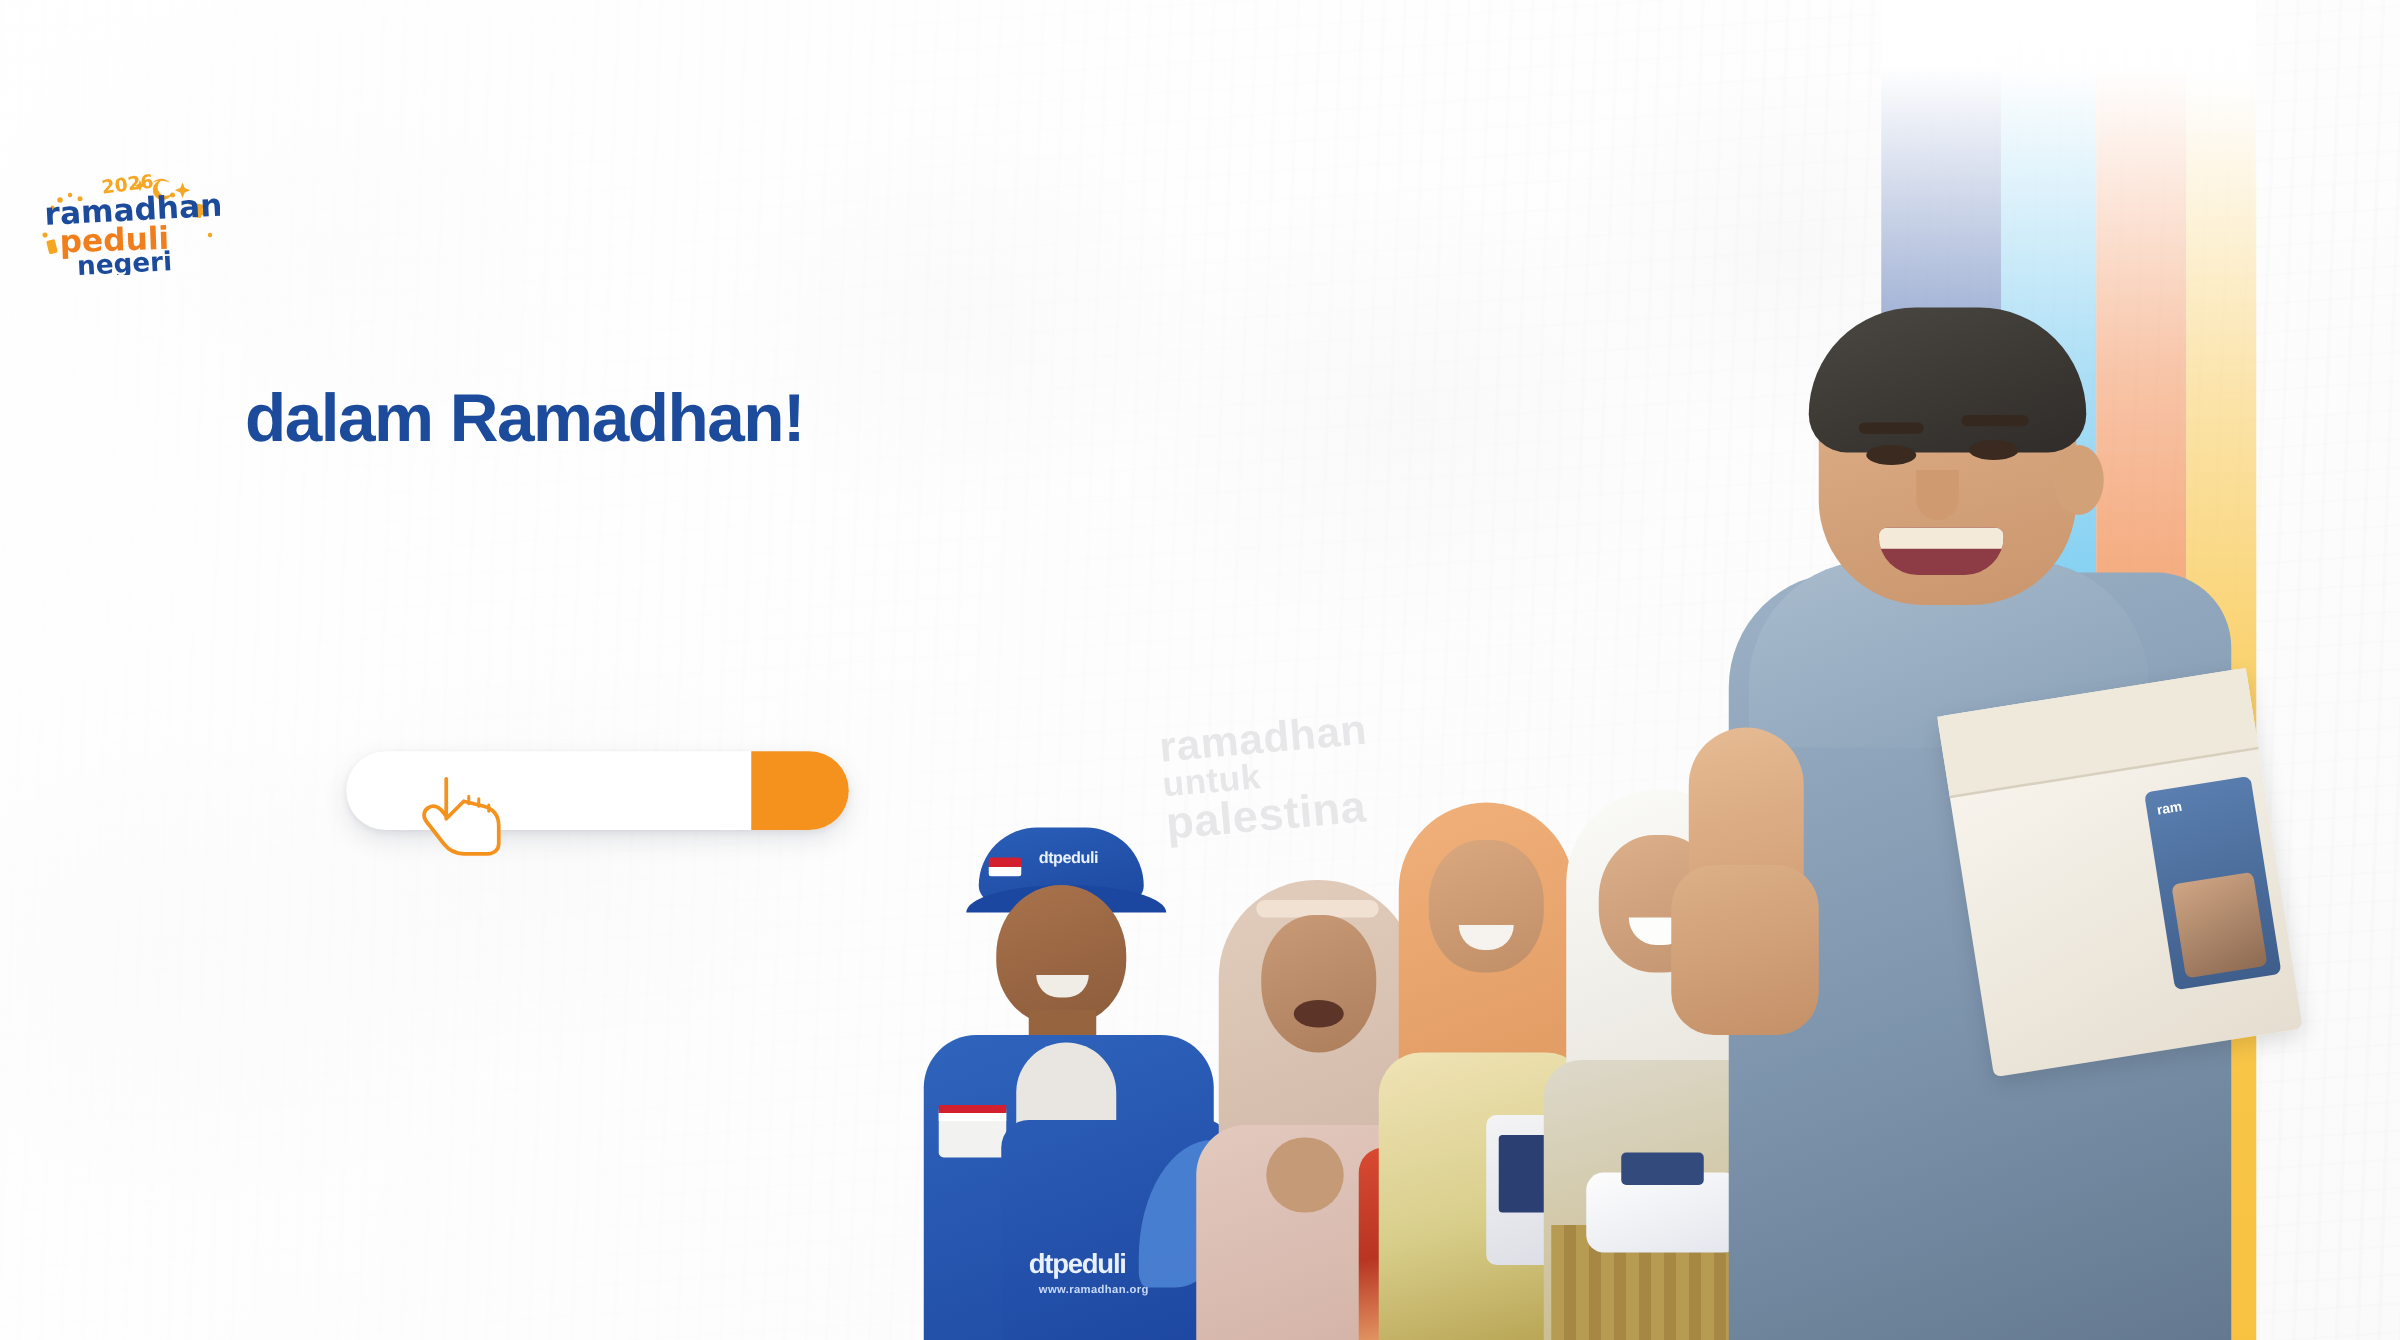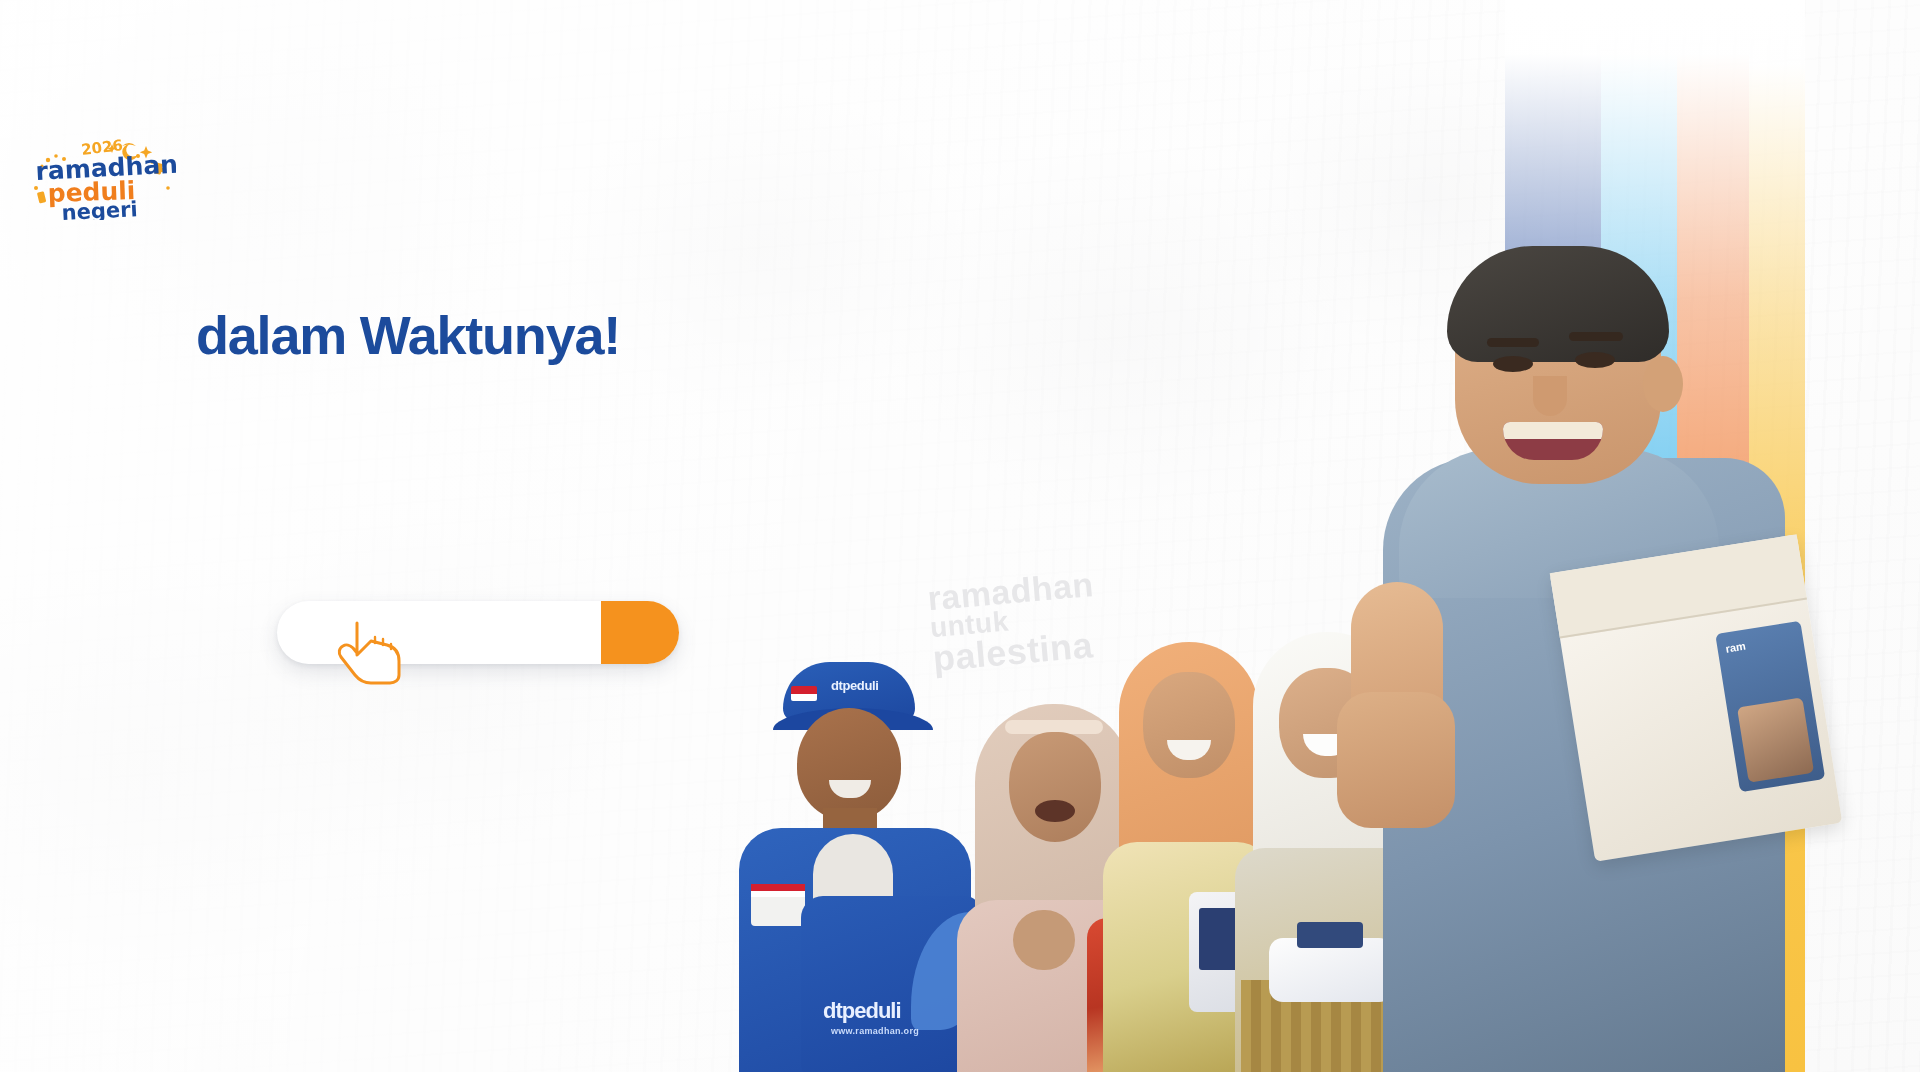--- a/index.html
+++ b/index.html
@@ -238,21 +238,21 @@
         <rect x="12" y="62" width="7" height="11" rx="1.4" transform="rotate(-14 15 67)"></rect>
       </g>
       <text x="56" y="25" font-family="DejaVu Sans, sans-serif" font-size="15" font-weight="700" fill="#f5a623" transform="rotate(-7 56 25)">2026</text>
       <text x="10" y="50" font-family="DejaVu Sans, sans-serif" font-size="25" font-weight="700" fill="#1c4b9c" transform="rotate(-3 10 50)">ramadhan</text>
       <text x="22" y="72" font-family="DejaVu Sans, sans-serif" font-size="25" font-weight="700" fill="#f07e1d" transform="rotate(-2 22 72)">peduli</text>
       <text x="36" y="90" font-family="DejaVu Sans, sans-serif" font-size="21" font-weight="700" fill="#1c4b9c" transform="rotate(-3 36 90)">negeri</text>
     </svg>
   </div>
 
   <div class="headline">
-    <div class="l3">dalam Waktunya!</div>
+    <div class="l3">dalam Ramadhan!</div>
   </div>
 
   <div class="cta">
     <input class="cta-input" type="text" value="" placeholder="" style="">
     <button class="cta-btn"></button>
     <svg class="cursor-icon" viewBox="0 0 96 82" xmlns="http://www.w3.org/2000/svg" style="left:54px;top:2px;">
       <g stroke="#ffffff" stroke-width="5" stroke-linecap="round">
         <line x1="23" y1="8" x2="23" y2="0"></line>
         <line x1="8" y1="15" x2="2" y2="9"></line>
         <line x1="38" y1="15" x2="44" y2="9"></line>

